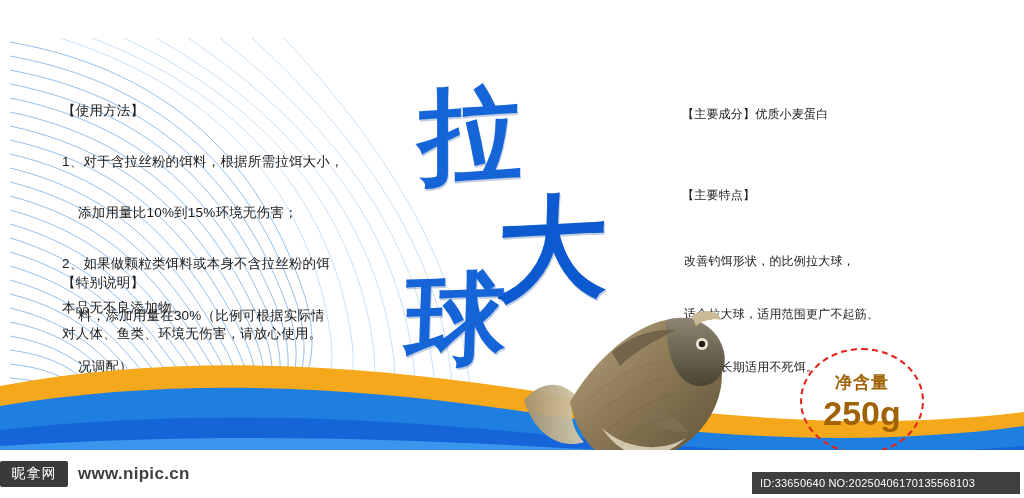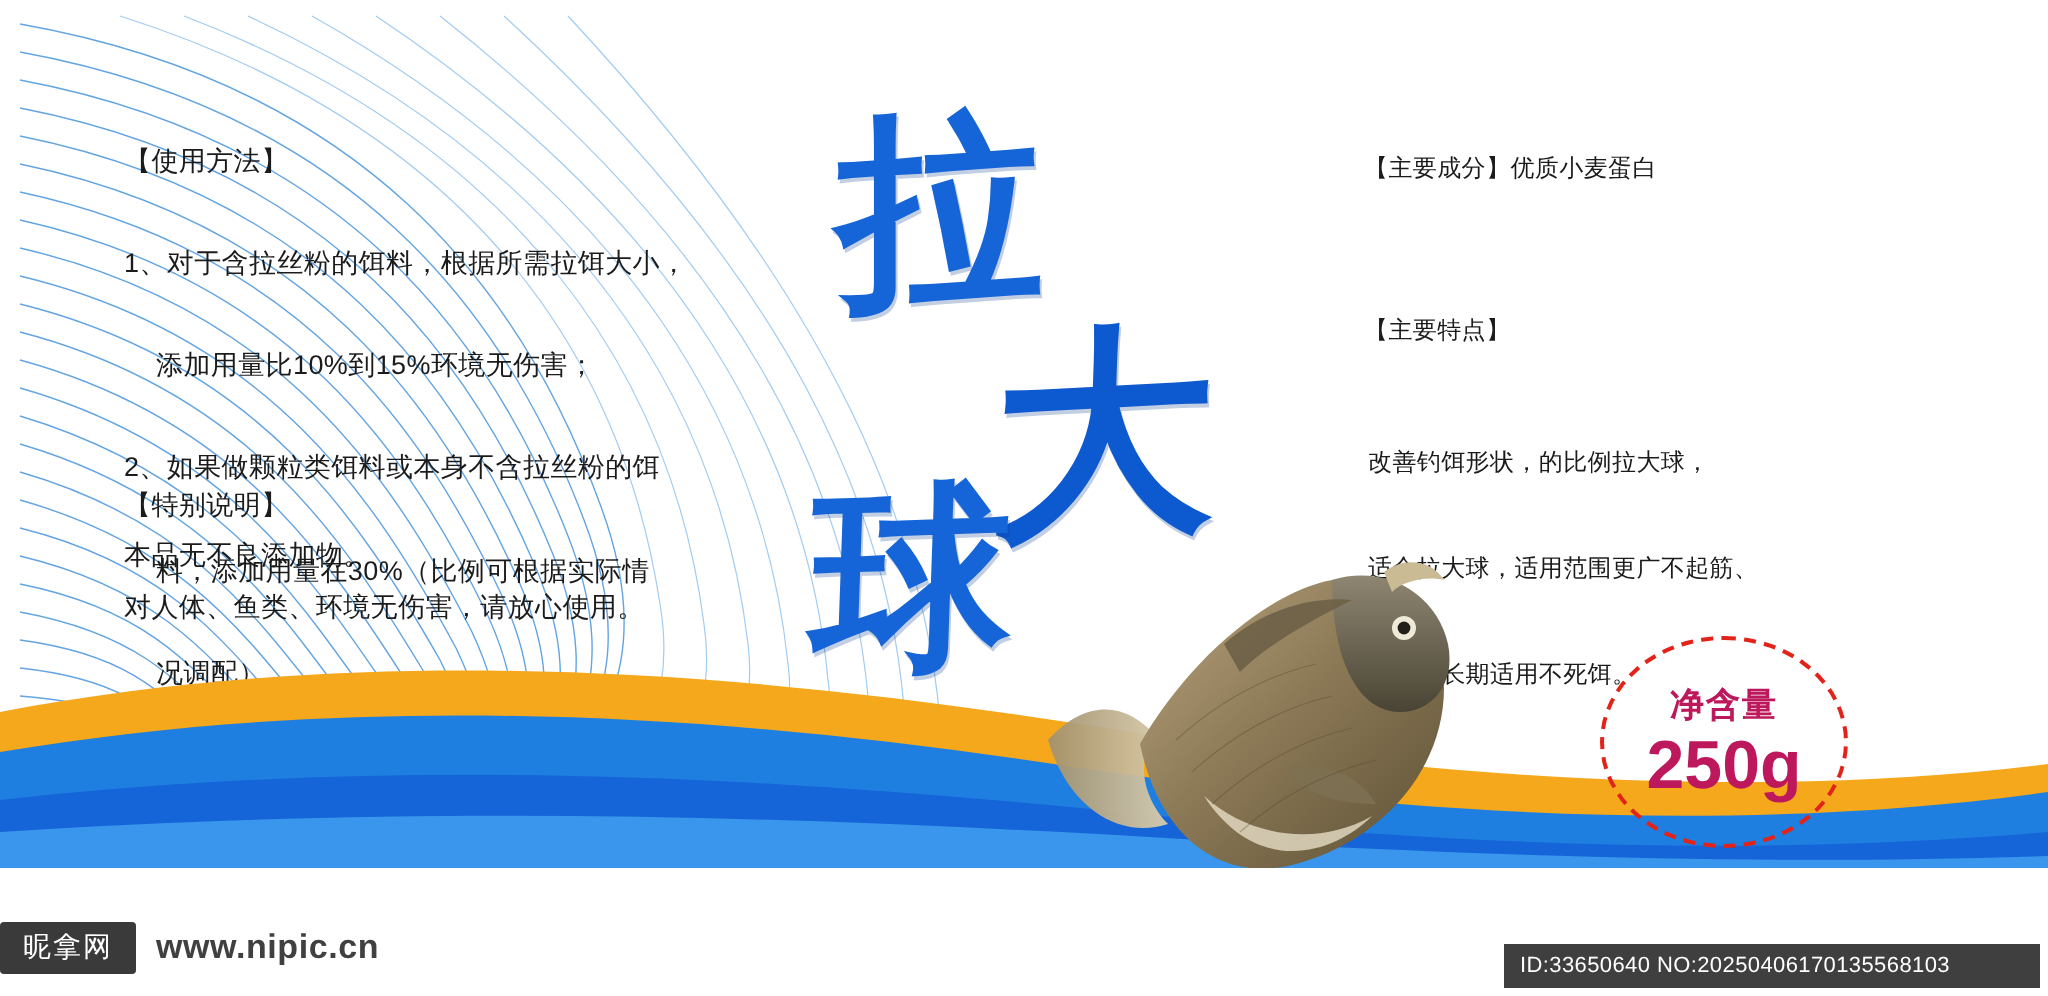--- a/index.html
+++ b/index.html
@@ -12,21 +12,21 @@
   #stage {
     position: relative;
     width: 1024px; height: 498px;
     background: #ffffff;
     overflow: hidden;
   }
 
   
   #label {
     position: absolute;
-    left: 0; top: 2px;
+    left: 0; top: 32px;
     width: 1024px; height: 432px;
     background: #ffffff;
     overflow: hidden;
   }
 
   
   .swirl {
     position: absolute;
     left: 0; top: 0;
     width: 520px; height: 400px;
@@ -80,21 +80,21 @@
 
   
   #seal {
     position: absolute;
     left: 800px; top: 316px;
     width: 124px; height: 106px;
     border: 2px dashed #e2231a;
     border-radius: 50%;
     display: flex; flex-direction: column;
     align-items: center; justify-content: center;
-    color: #be185d;
+    color: #a16207;
   }
   #seal .sl1 { font-size: 17px; font-weight: bold; letter-spacing: 1px; }
   #seal .sl2 { font-size: 34px; font-weight: bold; line-height: 1.05; margin-top: 2px; }
 
   
   #footer {
     position: absolute;
     left: 0; bottom: 0; width: 1024px; height: 48px;
     background: #ffffff;
     display: flex; align-items: center;

